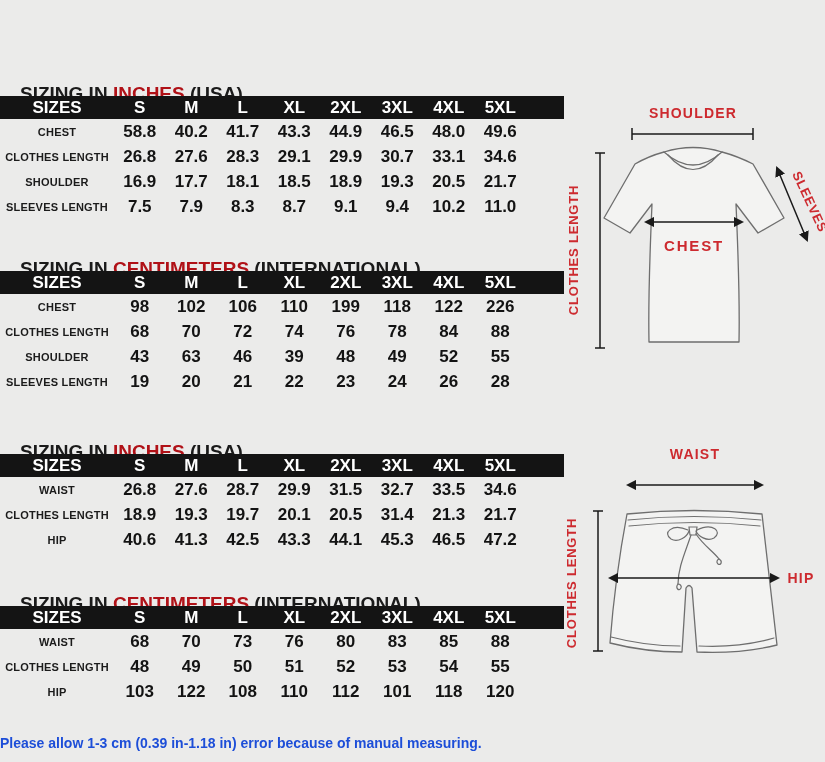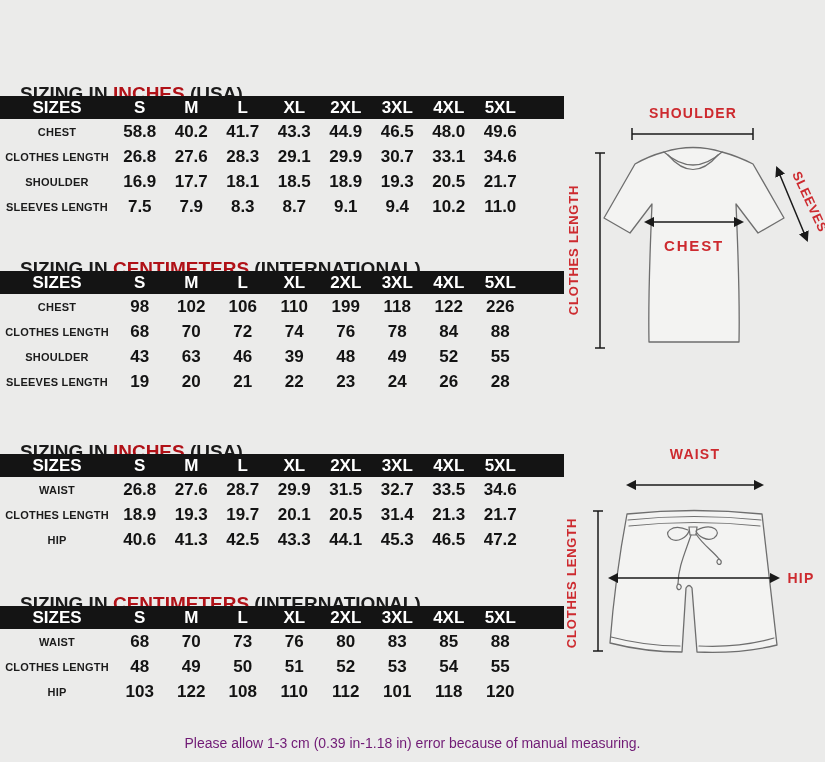--- a/index.html
+++ b/index.html
@@ -44,22 +44,22 @@
   .garment{fill:#f3f3f2;stroke:#6e6e6e;stroke-width:1.3;stroke-linejoin:round;}
   .detail{fill:none;stroke:#6e6e6e;stroke-width:1.2;stroke-linecap:round;}
   .measure{stroke:#1a1a1a;stroke-width:1.5;fill:none;}
   .dlabel{
     fill:var(--diagram-red);font-weight:bold;font-size:14px;letter-spacing:1.2px;
     font-family:"Liberation Sans",sans-serif;
   }
   .dlabel.small{font-size:13px;letter-spacing:.8px;}
   .dlabel.big{font-size:15px;letter-spacing:1.8px;}
   .note{
-    position:absolute;top:735px;left:0;width:825px;text-align:center;
-    font-size:14px;font-weight:normal;color:#701a75;
+    position:absolute;top:735px;left:0;width:825px;
+    font-size:14px;font-weight:bold;color:#1d4ed8;
   }
 </style>
 </head>
 <body>
 
 <h2 class="title" id="title1"><span>SIZING IN </span><span class="red">INCHES</span><span> (USA)</span></h2>
 <h2 class="title" id="title2"><span>SIZING IN </span><span class="red">CENTIMETERS</span><span> (INTERNATIONAL)</span></h2>
 <h2 class="title" id="title3"><span>SIZING IN </span><span class="red">INCHES</span><span> (USA)</span></h2>
 <h2 class="title" id="title4"><span>SIZING IN </span><span class="red">CENTIMETERS</span><span> (INTERNATIONAL)</span></h2>
 

